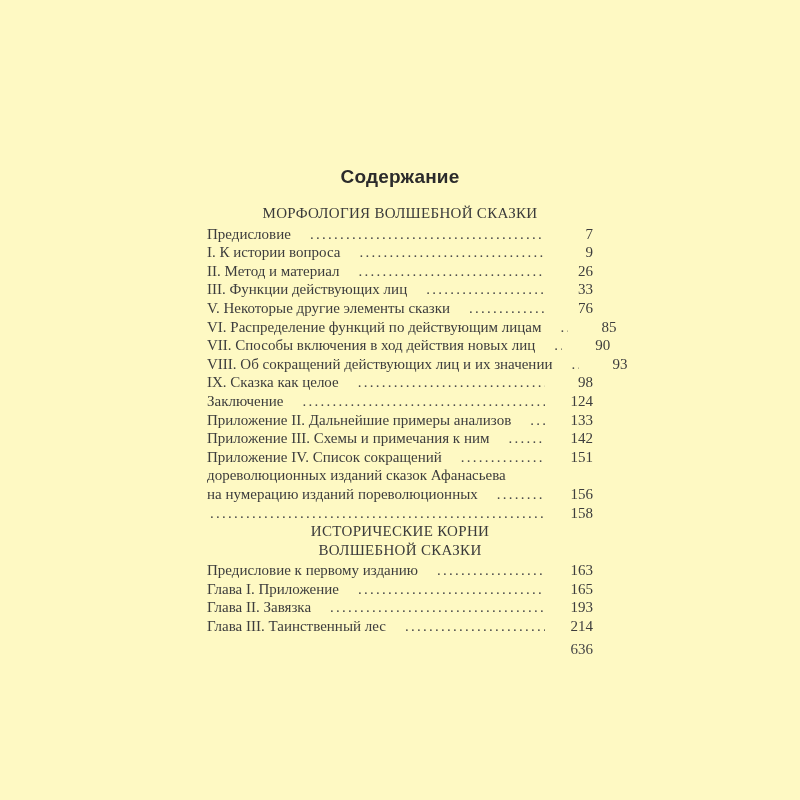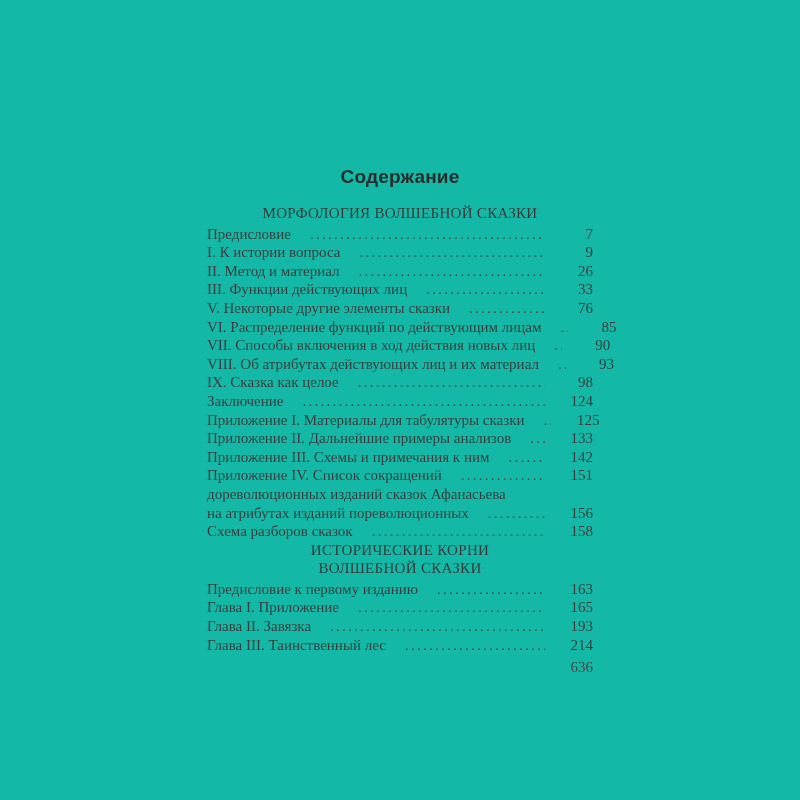--- a/index.html
+++ b/index.html
@@ -4,21 +4,21 @@
 <style>
   html, body {
     margin: 0;
     padding: 0;
     background: #ffffff;
   }
   .page {
     position: relative;
     width: 800px;
     height: 800px;
-    background: #14b8a6;
+    background: #fef9c3;
     overflow: hidden;
     font-family: "Liberation Serif", "DejaVu Serif", serif;
     color: #3d3d3d;
   }
   .content {
     width: 386px;
     margin: 0 auto;
     padding-top: 166px;
   }
   .title {
@@ -140,48 +140,41 @@
             </div>
             <div class="entry">
               <div class="entry-line last">
     <span class="entry-label">VII. Способы включения в ход действия новых лиц</span>
     <span class="dots"></span>
     <span class="pg">90</span>
   </div>
             </div>
             <div class="entry">
               <div class="entry-line last">
-    <span class="entry-label">VIII. Об атрибутах действующих лиц и их материал</span>
+    <span class="entry-label">VIII. Об сокращений действующих лиц и их значении</span>
     <span class="dots"></span>
     <span class="pg">93</span>
   </div>
             </div>
             <div class="entry">
               <div class="entry-line last">
     <span class="entry-label">IX. Сказка как целое</span>
     <span class="dots"></span>
     <span class="pg">98</span>
   </div>
             </div>
             <div class="entry">
               <div class="entry-line last">
     <span class="entry-label">Заключение</span>
     <span class="dots"></span>
     <span class="pg">124</span>
   </div>
             </div>
             <div class="entry">
               <div class="entry-line last">
-    <span class="entry-label">Приложение I. Материалы для табулятуры сказки</span>
-    <span class="dots"></span>
-    <span class="pg">125</span>
-  </div>
-            </div>
-            <div class="entry">
-              <div class="entry-line last">
     <span class="entry-label">Приложение II. Дальнейшие примеры анализов</span>
     <span class="dots"></span>
     <span class="pg">133</span>
   </div>
             </div>
             <div class="entry">
               <div class="entry-line last">
     <span class="entry-label">Приложение III. Схемы и примечания к ним</span>
     <span class="dots"></span>
     <span class="pg">142</span>
@@ -190,28 +183,27 @@
             <div class="entry">
               <div class="entry-line last">
     <span class="entry-label">Приложение IV. Список сокращений</span>
     <span class="dots"></span>
     <span class="pg">151</span>
   </div>
             </div>
             <div class="entry">
               <div class="entry-line">дореволюционных изданий сказок Афанасьева</div>
               <div class="entry-line last">
-    <span class="entry-label">на атрибутах изданий пореволюционных</span>
+    <span class="entry-label">на нумерацию изданий пореволюционных</span>
     <span class="dots"></span>
     <span class="pg">156</span>
   </div>
             </div>
             <div class="entry">
               <div class="entry-line last">
-    <span class="entry-label">Схема разборов сказок</span>
     <span class="dots"></span>
     <span class="pg">158</span>
   </div>
             </div>
           </div>
   </section>
         <section class="toc-section">
     <h2 class="section-heading">
             <div>ИСТОРИЧЕСКИЕ КОРНИ</div>
             <div>ВОЛШЕБНОЙ СКАЗКИ</div>

